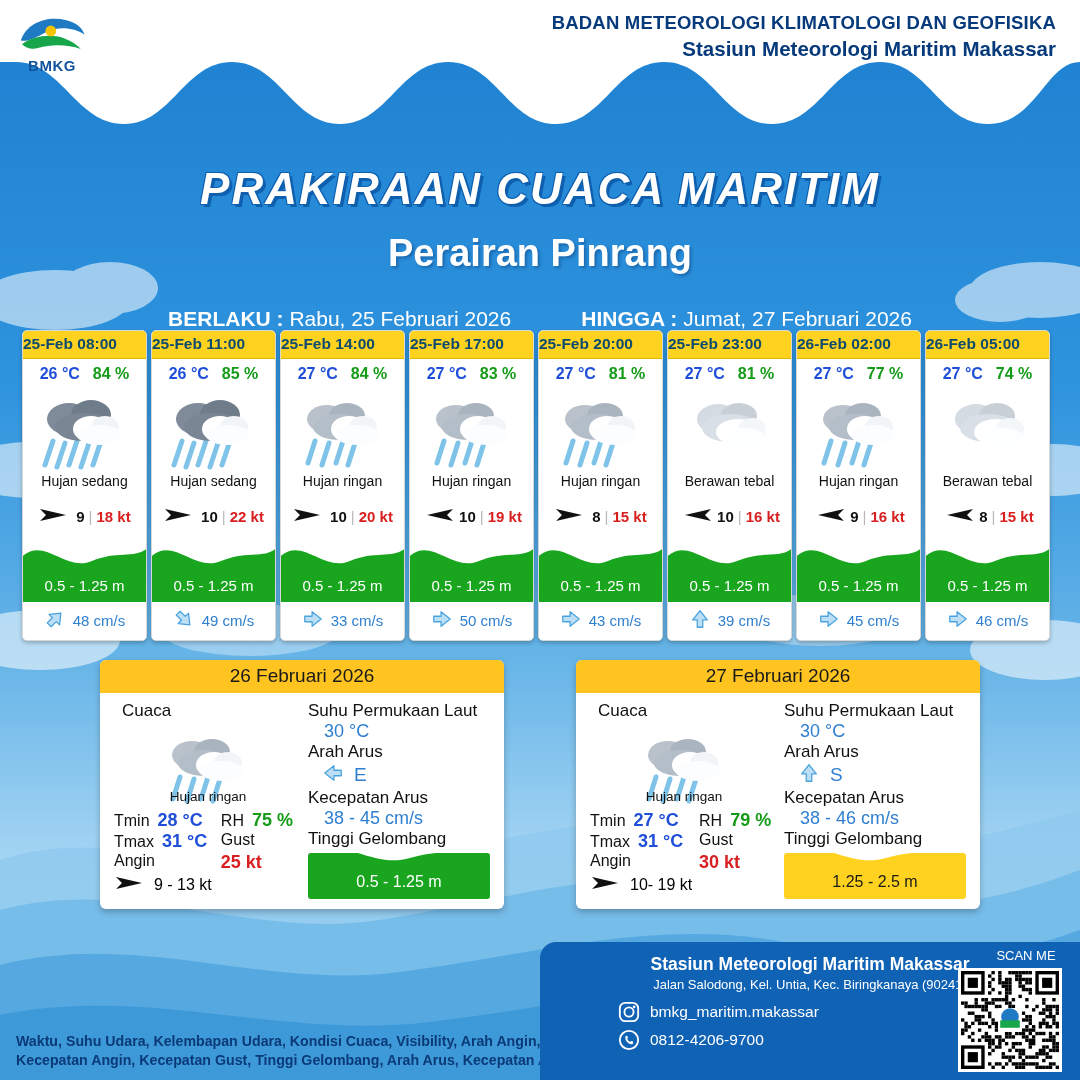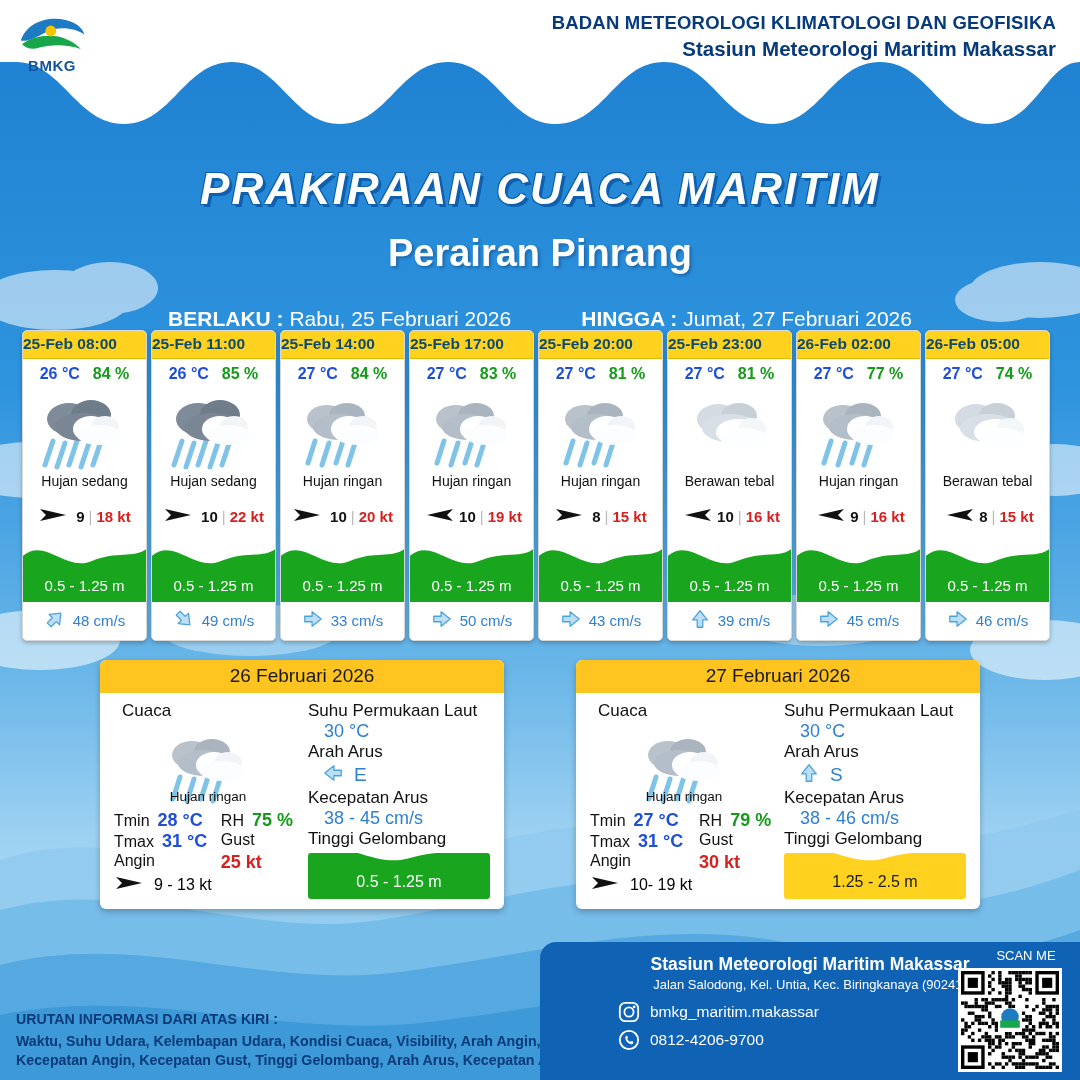--- a/index.html
+++ b/index.html
@@ -731,21 +731,20 @@
       <path d="M0,13.799999999999999 C28.799999999999997,0.92 56,25.3 89.60000000000001,17.48 C121.6,10.12 144,15.64 160,9.200000000000001 L160,46 L0,46 Z" fill="#ffd21f"></path>
     </svg>
     <div class="wave-label" style="color:#1a1a1a">1.25 - 2.5 m</div>
         </div>
       </div>
     </div>
       </div>
     </div>
 
   <div class="legend">
-    <div class="legend-title">URUTAN INFORMASI DARI ATAS KIRI :</div>
     <div>Waktu, Suhu Udara, Kelembapan Udara, Kondisi Cuaca, Visibility, Arah Angin,</div>
     <div>Kecepatan Angin, Kecepatan Gust, Tinggi Gelombang, Arah Arus, Kecepatan Arus</div>
   </div>
 
   <div class="footer-panel">
     <div class="footer-org">Stasiun Meteorologi Maritim Makassar</div>
     <div class="footer-addr">Jalan Salodong, Kel. Untia, Kec. Biringkanaya (90241)</div>
     <div class="footer-contact">
       <div class="fc-row">
         <svg width="22" height="22" viewBox="0 0 24 24">

